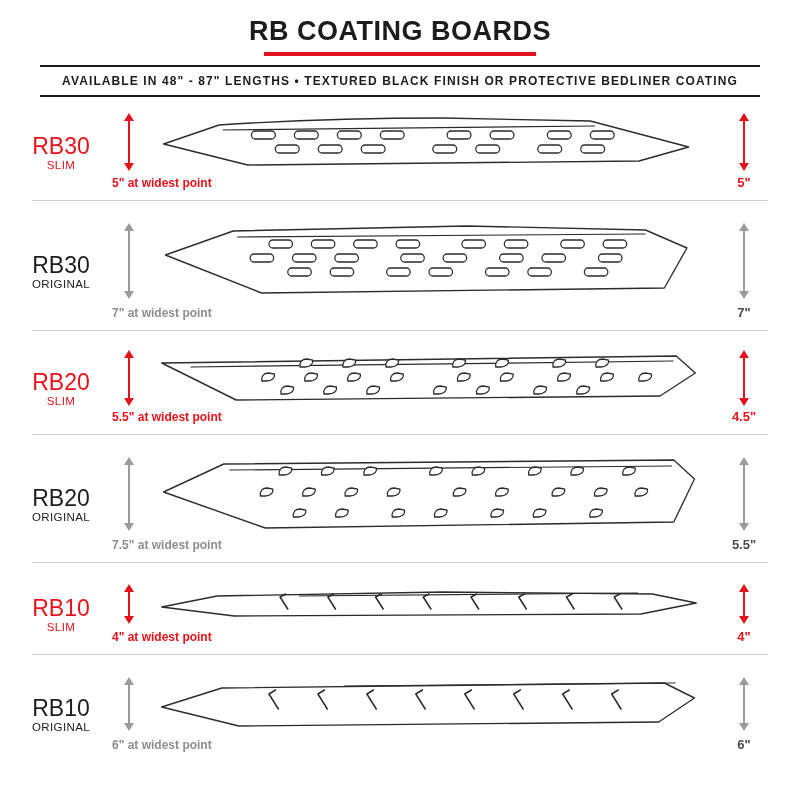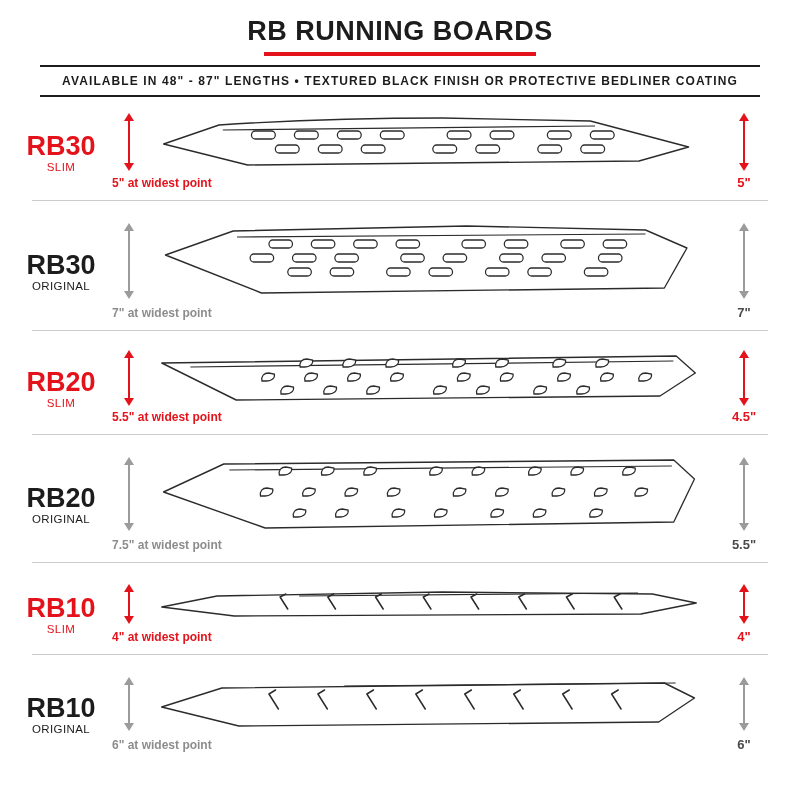--- a/index.html
+++ b/index.html
@@ -7,21 +7,21 @@
     font-family:"Liberation Sans",sans-serif;color:#1c1c1c}
   .page{padding-top:16px}
   .title{text-align:center;font-size:27px;font-weight:800;letter-spacing:.5px}
   .underline{width:272px;height:4px;background:var(--accent,#e4131b);margin:5px auto 9px}
   .hrule{height:2px;background:#1c1c1c;margin:0 40px}
   .subtitle{text-align:center;font-size:12px;font-weight:700;letter-spacing:1.1px;padding:7px 10px}
   .rows{padding-top:2px}
   .row{display:grid;grid-template-columns:102px 34px 1fr 64px;grid-template-rows:auto 22px;
     align-items:center;padding:15px 24px 2px 10px}
   .label{grid-row:1/3;grid-column:1;text-align:center;line-height:1.08}
-  .model{font-size:27px;font-weight:700}
+  .model{font-size:23px;font-weight:400}
   .variant{font-size:11.5px;font-weight:400;letter-spacing:.4px}
   .slim .model,.slim .variant{color:var(--accent,#e4131b)}
   .acell{display:flex;justify-content:center;align-items:center}
   .l{grid-column:2;grid-row:1}
   .r{grid-column:4;grid-row:1}
   .bcell{grid-column:3;grid-row:1;padding:0 10px}
   .varrow{width:2px;background:currentColor;position:relative;display:inline-block}
   .varrow::before,.varrow::after{content:"";position:absolute;left:-4px;width:0;
     border-left:5px solid transparent;border-right:5px solid transparent}
   .varrow::before{top:-7px;border-bottom:8px solid currentColor}
@@ -38,21 +38,21 @@
   svg .ol{fill:#fff;stroke:#2b2b2b;stroke-width:1.4;stroke-linejoin:round}
   svg .ln{fill:none;stroke:#2b2b2b;stroke-width:1.2}
   svg .slot{fill:#fff;stroke:#2b2b2b;stroke-width:1.3}
   svg .sl{fill:none;stroke:#2b2b2b;stroke-width:1.6;stroke-linejoin:round;stroke-linecap:round}
 </style>
 </head>
 <body>
 
 <div class="page">
 
-  <div class="title">RB RUNNING BOARDS</div>
+  <div class="title">RB COATING BOARDS</div>
   <div class="underline"></div>
   <div class="hrule"></div>
   <div class="subtitle">AVAILABLE IN 48" - 87" LENGTHS   •   TEXTURED BLACK FINISH OR PROTECTIVE BEDLINER COATING</div>
   <div class="hrule"></div>
 
   <div class="rows">
 
     <section class="row slim">
       <div class="label">
         <div class="model">RB30</div>

